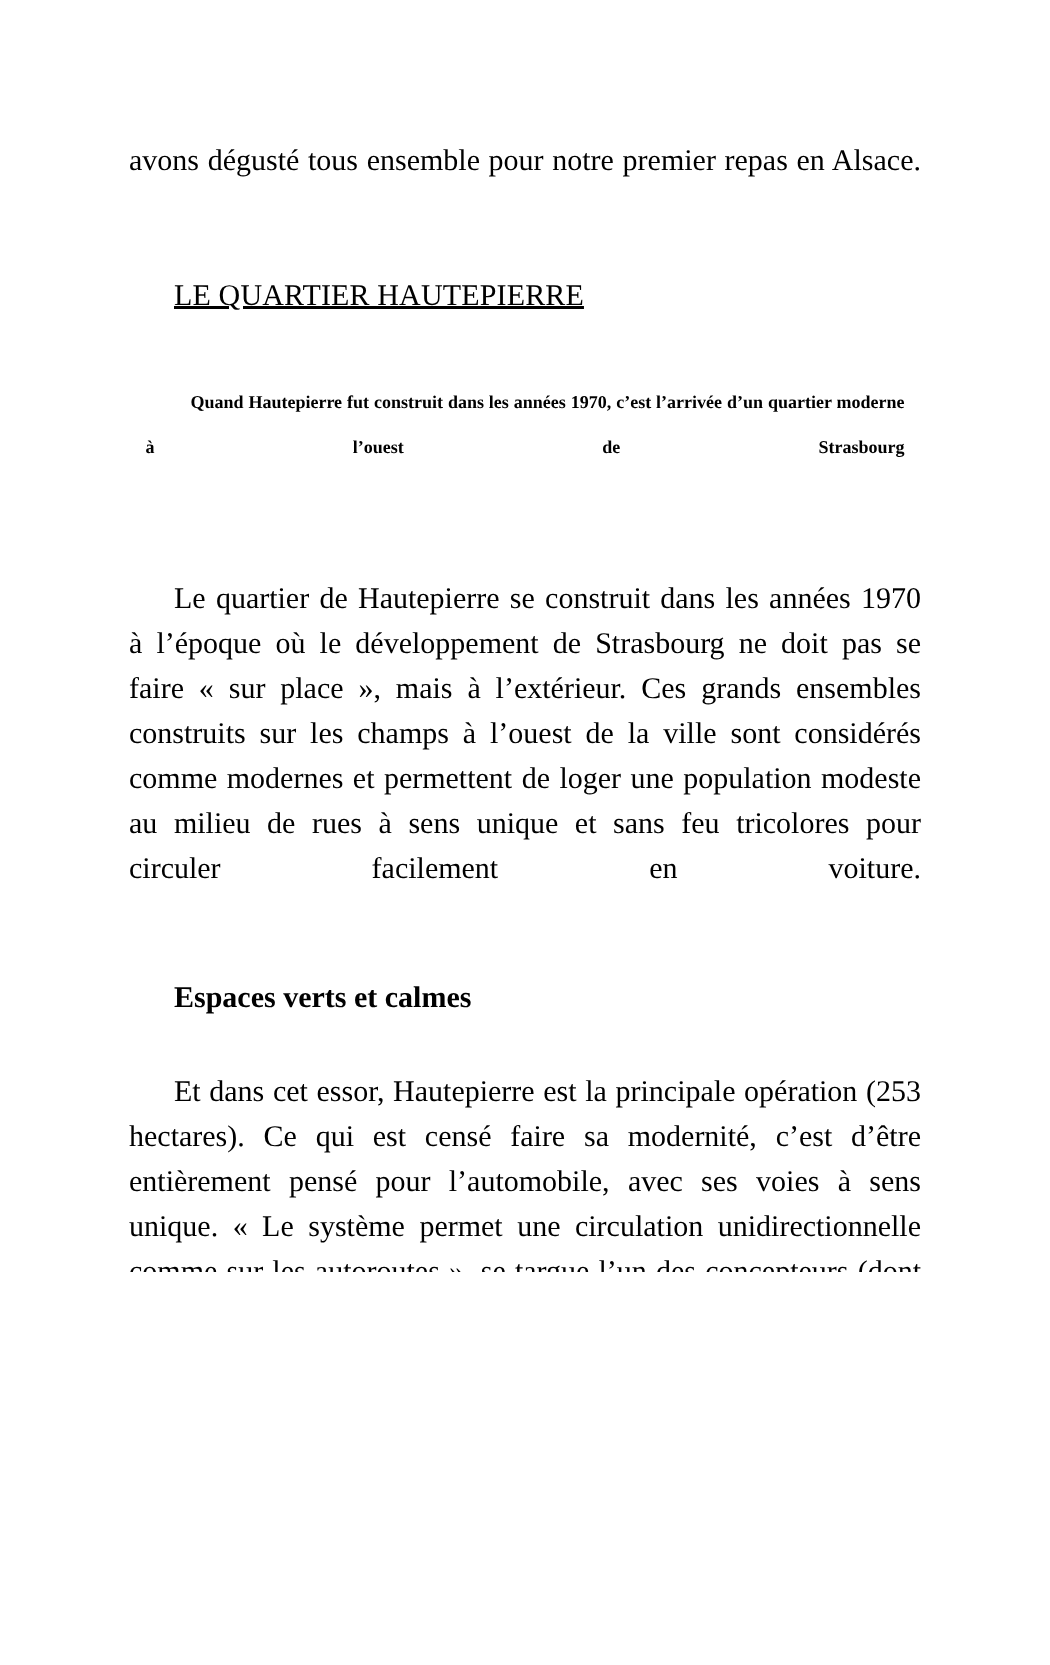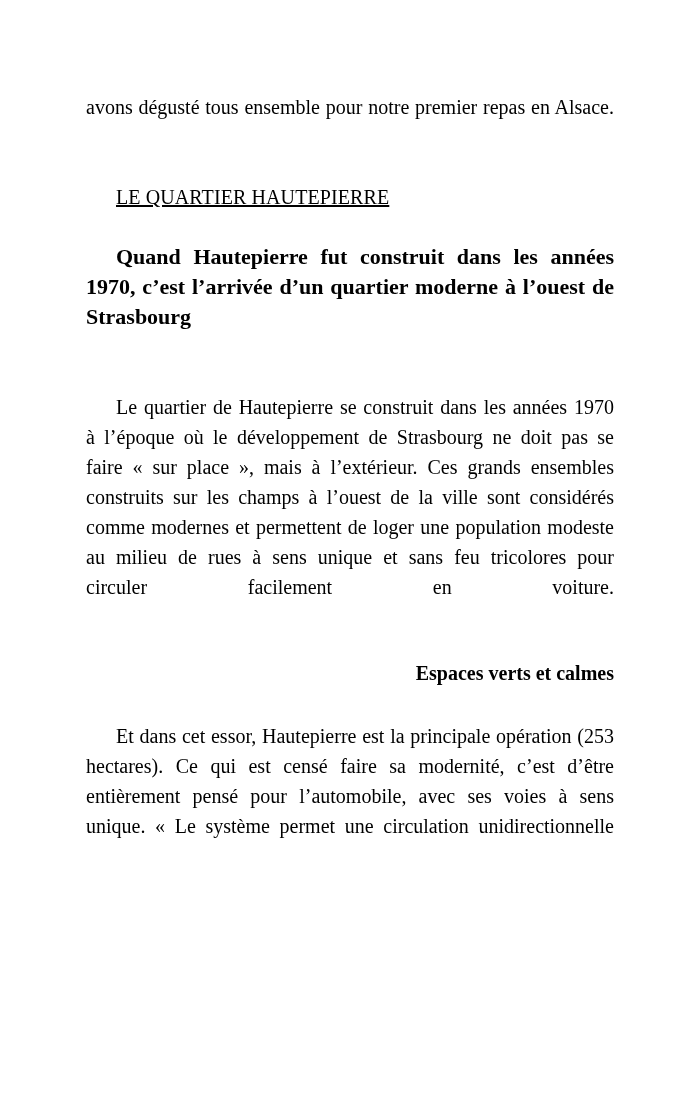--- a/index.html
+++ b/index.html
@@ -65,42 +65,42 @@
     line-height: 30px;
     font-weight: normal;
     text-align: left;
     text-indent: 30px;
     letter-spacing: 0.1px;
     text-decoration: underline;
   }
 
   
   .lead-heading {
-    margin: 0;
-    font-size: 22px;
+    margin: 11px;
+    font-size: 12px;
     line-height: 30px;
     font-weight: bold;
     text-align: justify;
     text-justify: inter-word;
     text-indent: 30px;
     hyphens: none;
   }
   .lead-heading::after {
     content: "";
     display: inline-block;
     width: 100%;
   }
 
   
   .sub-heading {
     margin: 0;
     font-size: 20px;
     line-height: 30px;
     font-weight: bold;
-    text-align: right;
+    text-align: left;
     text-indent: 30px;
   }
 
   
   .gap-1 { height: 30px; }
   .gap-2 { height: 30px; }
   .gap-3 { height: 30px; }
   .gap-4 { height: 26px; }
   .gap-5 { height: 33px; }
 

